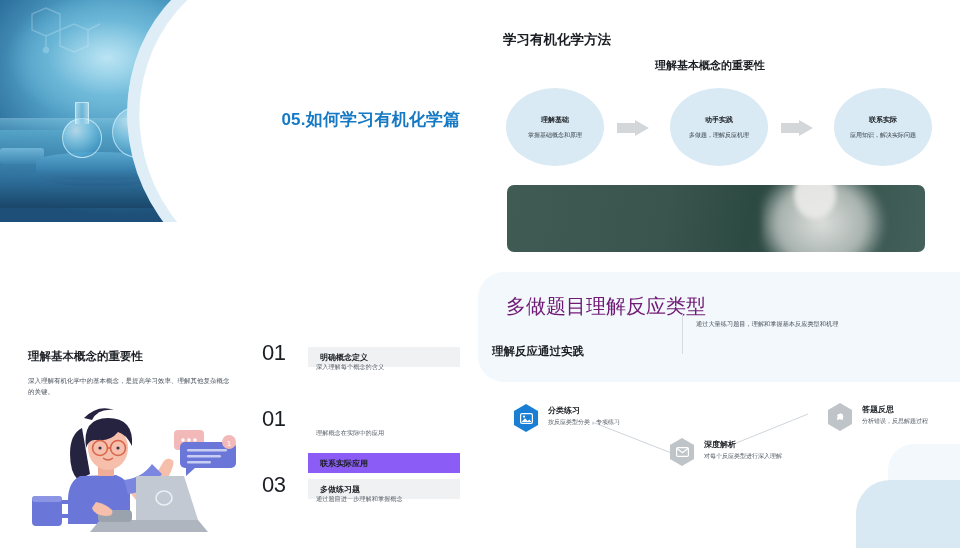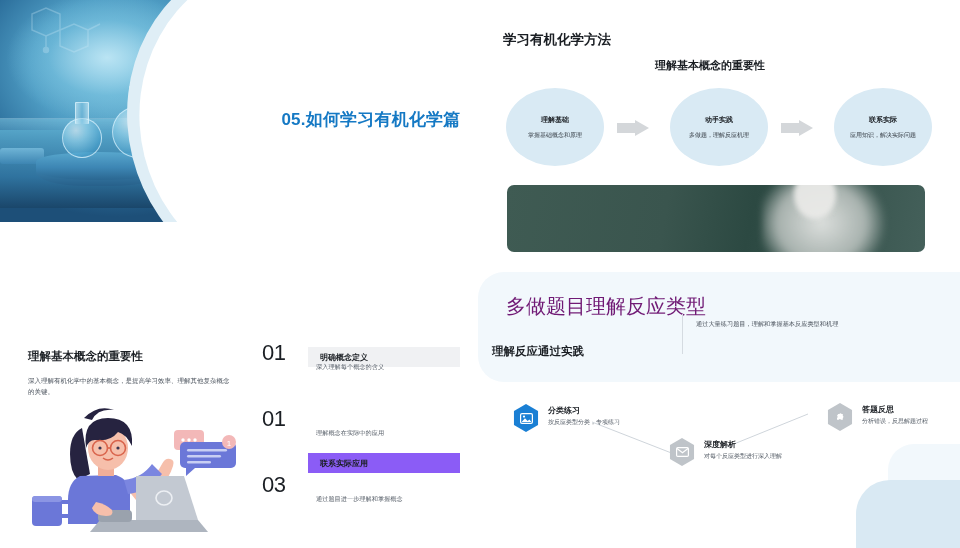--- a/index.html
+++ b/index.html
@@ -289,20 +289,23 @@
     </div>
     <div class="num-item">
       <div class="num-no">01</div>
       <div class="num-bar hl">
         <span class="nb-t">联系实际应用</span>
       </div>
       <div class="num-desc">理解概念在实际中的应用</div>
     </div>
     <div class="num-item">
       <div class="num-no">03</div>
+      <div class="num-bar">
+        <span class="nb-t">多做练习题</span>
+      </div>
       <div class="num-desc">通过题目进一步理解和掌握概念</div>
     </div>
   </div>
 
   <svg class="illo" viewBox="0 0 230 148">
 
     <g>
       <rect x="8" y="98" width="30" height="30" rx="4" fill="#6b77d8"></rect>
       <path d="M38 104 h7 a7 7 0 0 1 0 14 h-7" fill="none" stroke="#6b77d8" stroke-width="4"></path>
       <rect x="8" y="98" width="30" height="6" rx="3" fill="#8b95e4"></rect>

